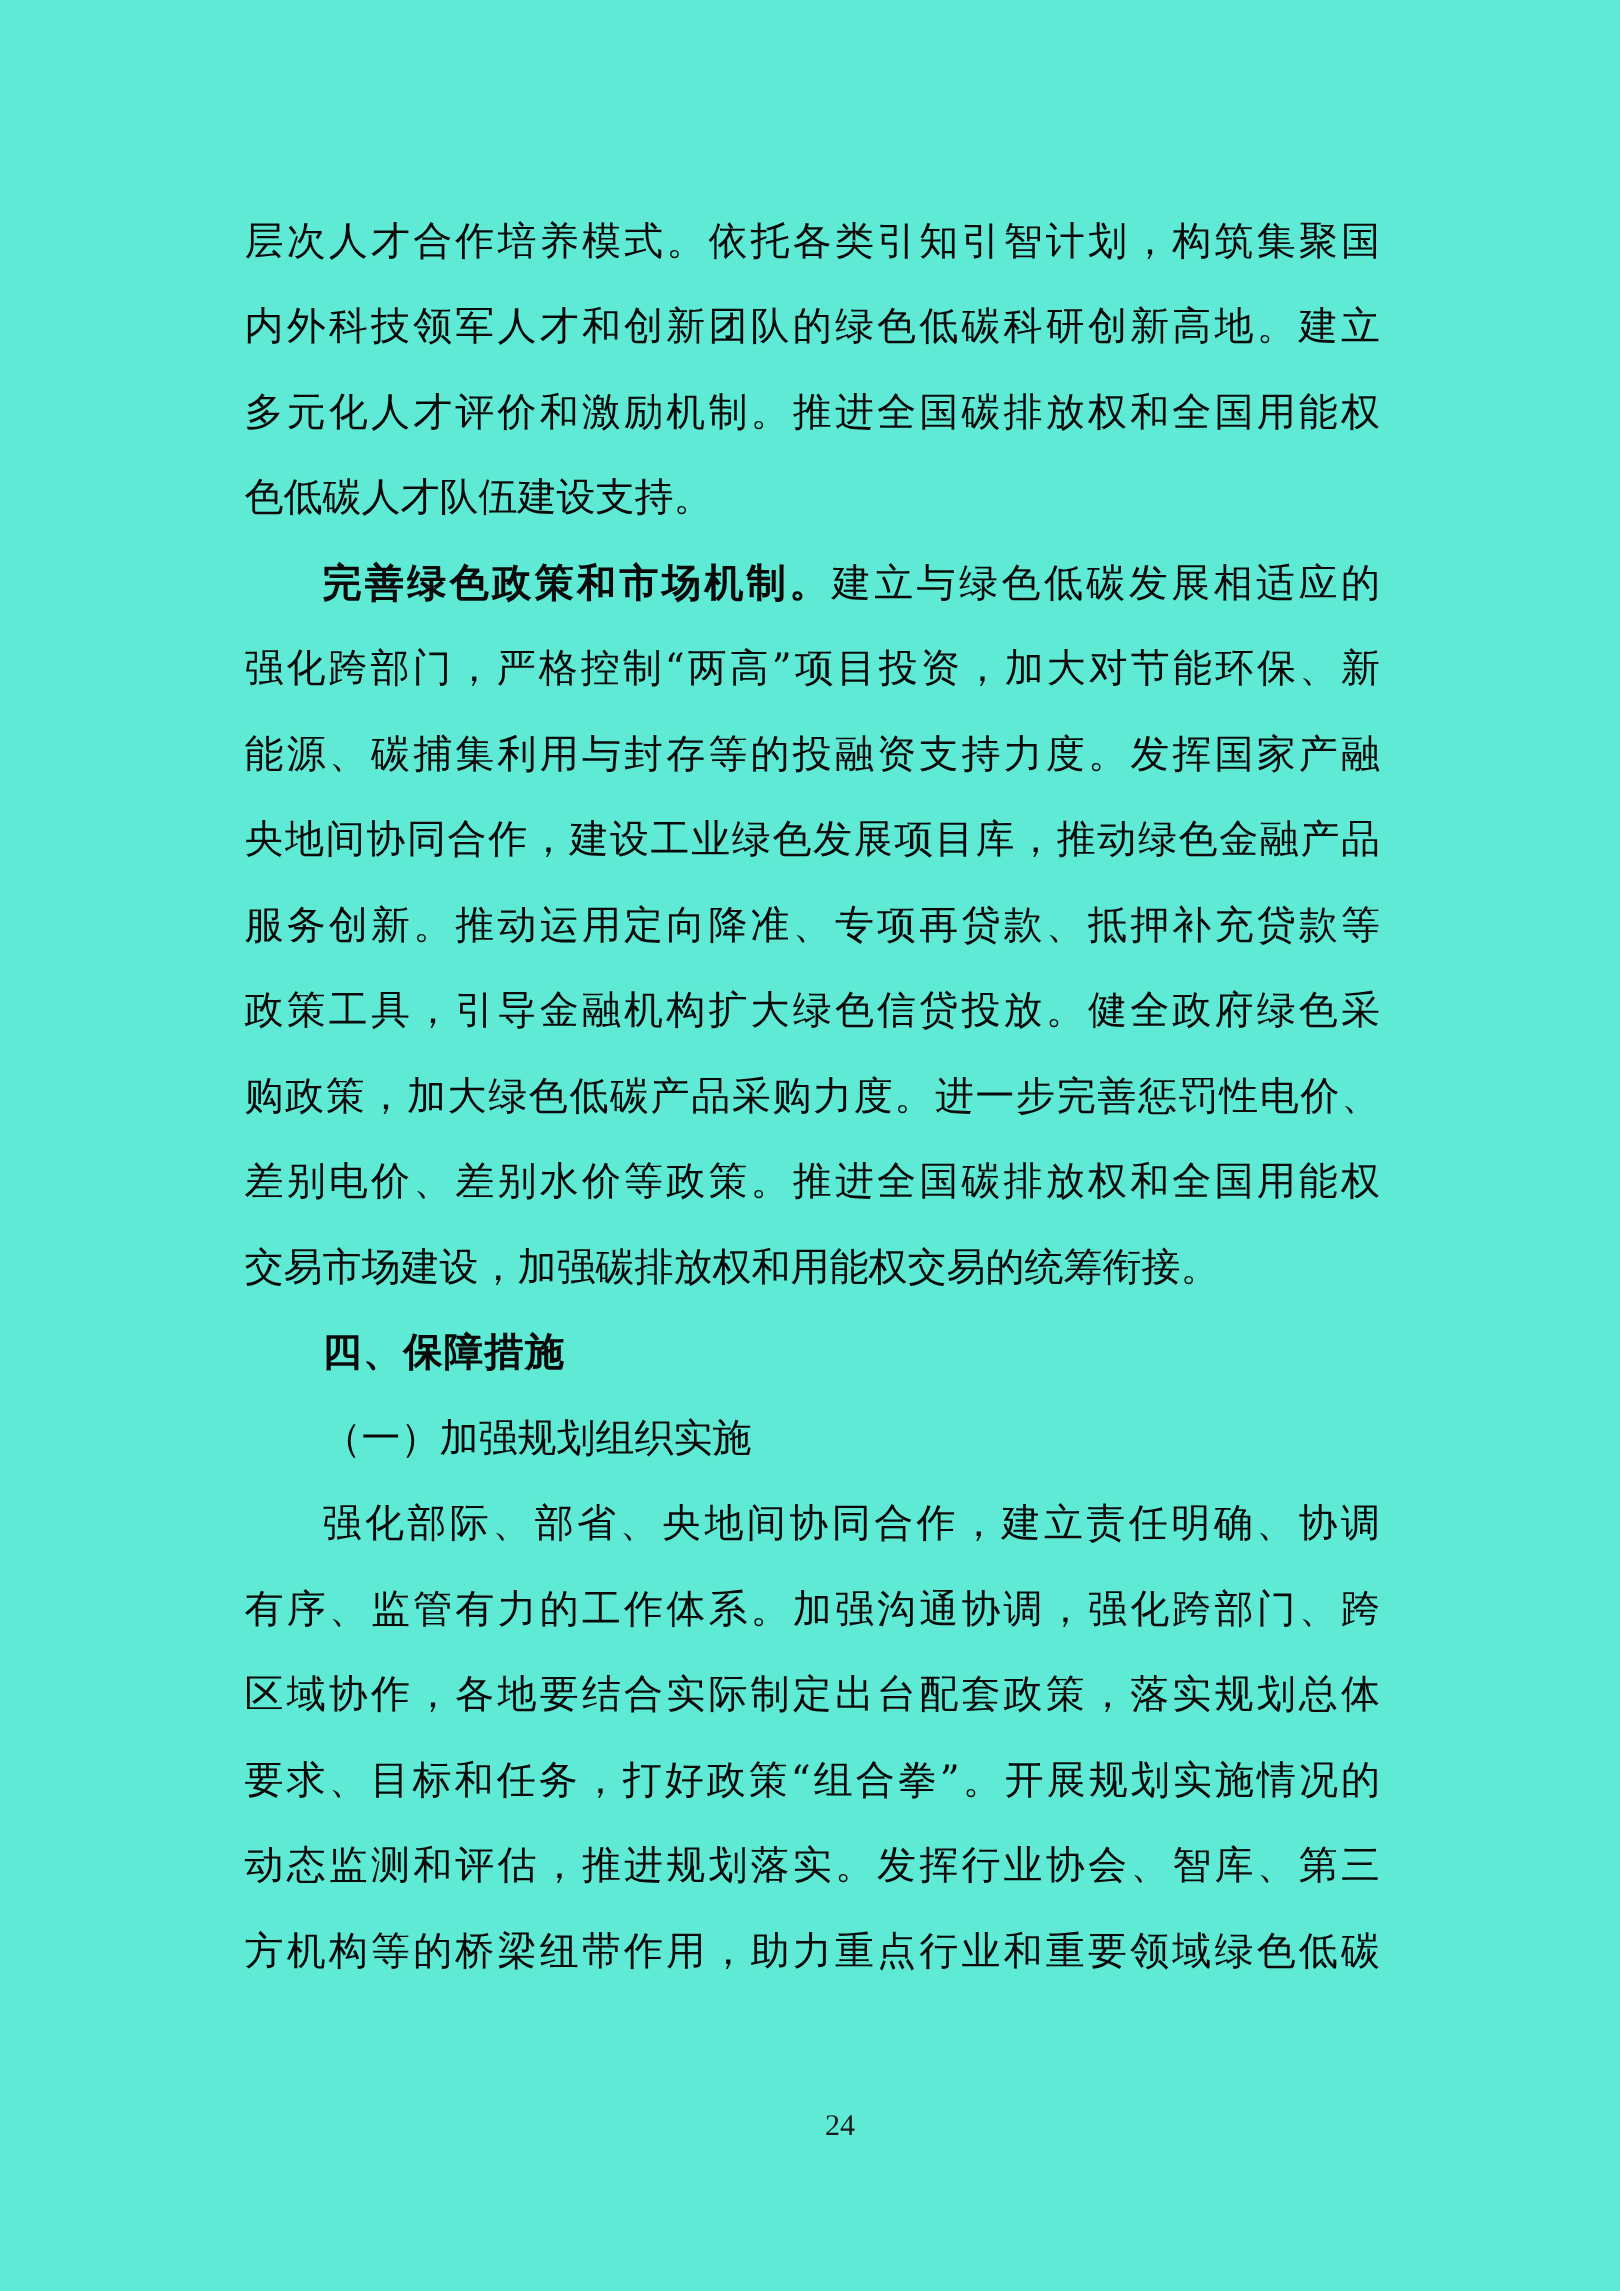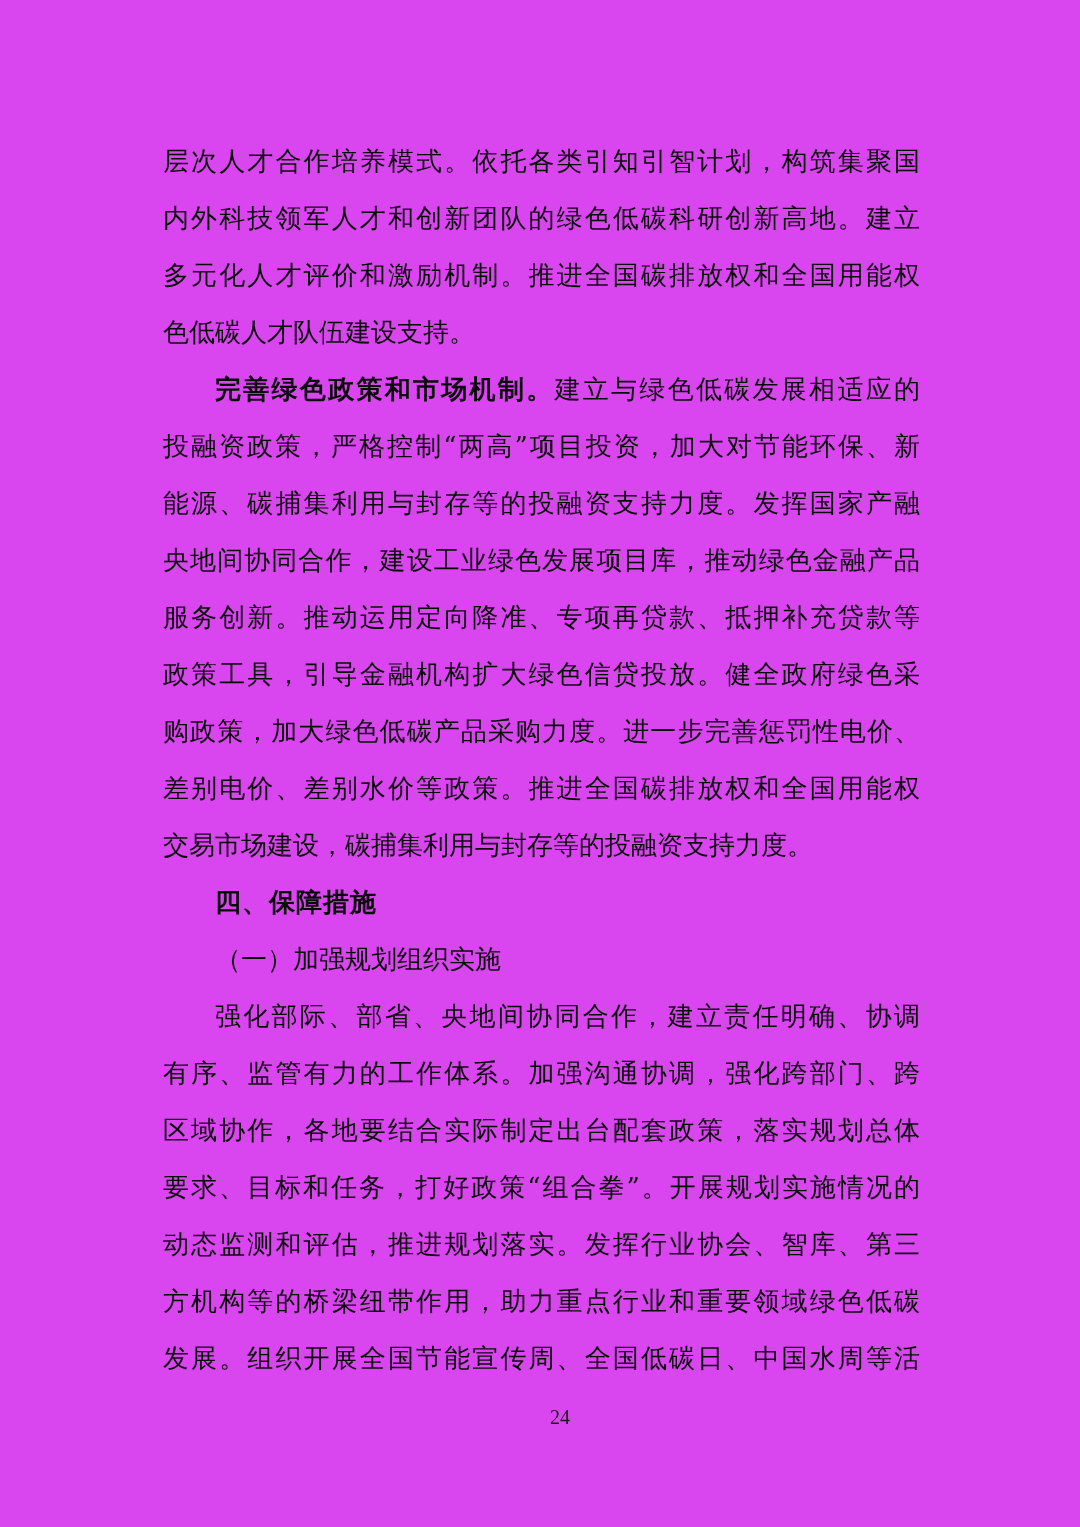--- a/index.html
+++ b/index.html
@@ -4,21 +4,21 @@
 <style>
   html, body {
     margin: 0;
     padding: 0;
     background: #ffffff;
   }
   .page {
     position: relative;
     width: 1080px;
     height: 1527px;
-    background: #d946ef;
+    background: #5eead4;
     color: #000000;
     overflow: hidden;
     font-family: "DejaVu Serif", "Liberation Serif", serif;
   }
   .text-block {
     position: absolute;
     left: 163px;
     top: 133px;
     width: 757px;
     font-size: 26px;
@@ -71,37 +71,36 @@
 
 <div class="page">
   <div class="text-block">
 
     <div class="line">层次人才合作培养模式。依托各类引知引智计划，构筑集聚国</div>
     <div class="line">内外科技领军人才和创新团队的绿色低碳科研创新高地。建立</div>
     <div class="line">多元化人才评价和激励机制。推进全国碳排放权和全国用能权</div>
     <div class="line pe">色低碳人才队伍建设支持。</div>
 
     <div class="line indent"><span class="lead">完善绿色政策和市场机制。</span><span>建立与绿色低碳发展相适应的</span></div>
-    <div class="line">投融资政策，严格控制“两高”项目投资，加大对节能环保、新</div>
+    <div class="line">强化跨部门，严格控制“两高”项目投资，加大对节能环保、新</div>
     <div class="line">能源、碳捕集利用与封存等的投融资支持力度。发挥国家产融</div>
     <div class="line">央地间协同合作，建设工业绿色发展项目库，推动绿色金融产品</div>
     <div class="line">服务创新。推动运用定向降准、专项再贷款、抵押补充贷款等</div>
     <div class="line">政策工具，引导金融机构扩大绿色信贷投放。健全政府绿色采</div>
     <div class="line">购政策，加大绿色低碳产品采购力度。进一步完善惩罚性电价、</div>
     <div class="line">差别电价、差别水价等政策。推进全国碳排放权和全国用能权</div>
-    <div class="line pe">交易市场建设，碳捕集利用与封存等的投融资支持力度。</div>
+    <div class="line pe">交易市场建设，加强碳排放权和用能权交易的统筹衔接。</div>
 
     <div class="line h1 indent">四、保障措施</div>
 
     <div class="line h2 indent">（一）加强规划组织实施</div>
 
     <div class="line indent">强化部际、部省、央地间协同合作，建立责任明确、协调</div>
     <div class="line">有序、监管有力的工作体系。加强沟通协调，强化跨部门、跨</div>
     <div class="line">区域协作，各地要结合实际制定出台配套政策，落实规划总体</div>
     <div class="line">要求、目标和任务，打好政策“组合拳”。开展规划实施情况的</div>
     <div class="line">动态监测和评估，推进规划落实。发挥行业协会、智库、第三</div>
     <div class="line">方机构等的桥梁纽带作用，助力重点行业和重要领域绿色低碳</div>
-    <div class="line">发展。组织开展全国节能宣传周、全国低碳日、中国水周等活</div>
 
   </div>
 
   <div class="footer">24</div>
 </div>
 
 </body></html>

